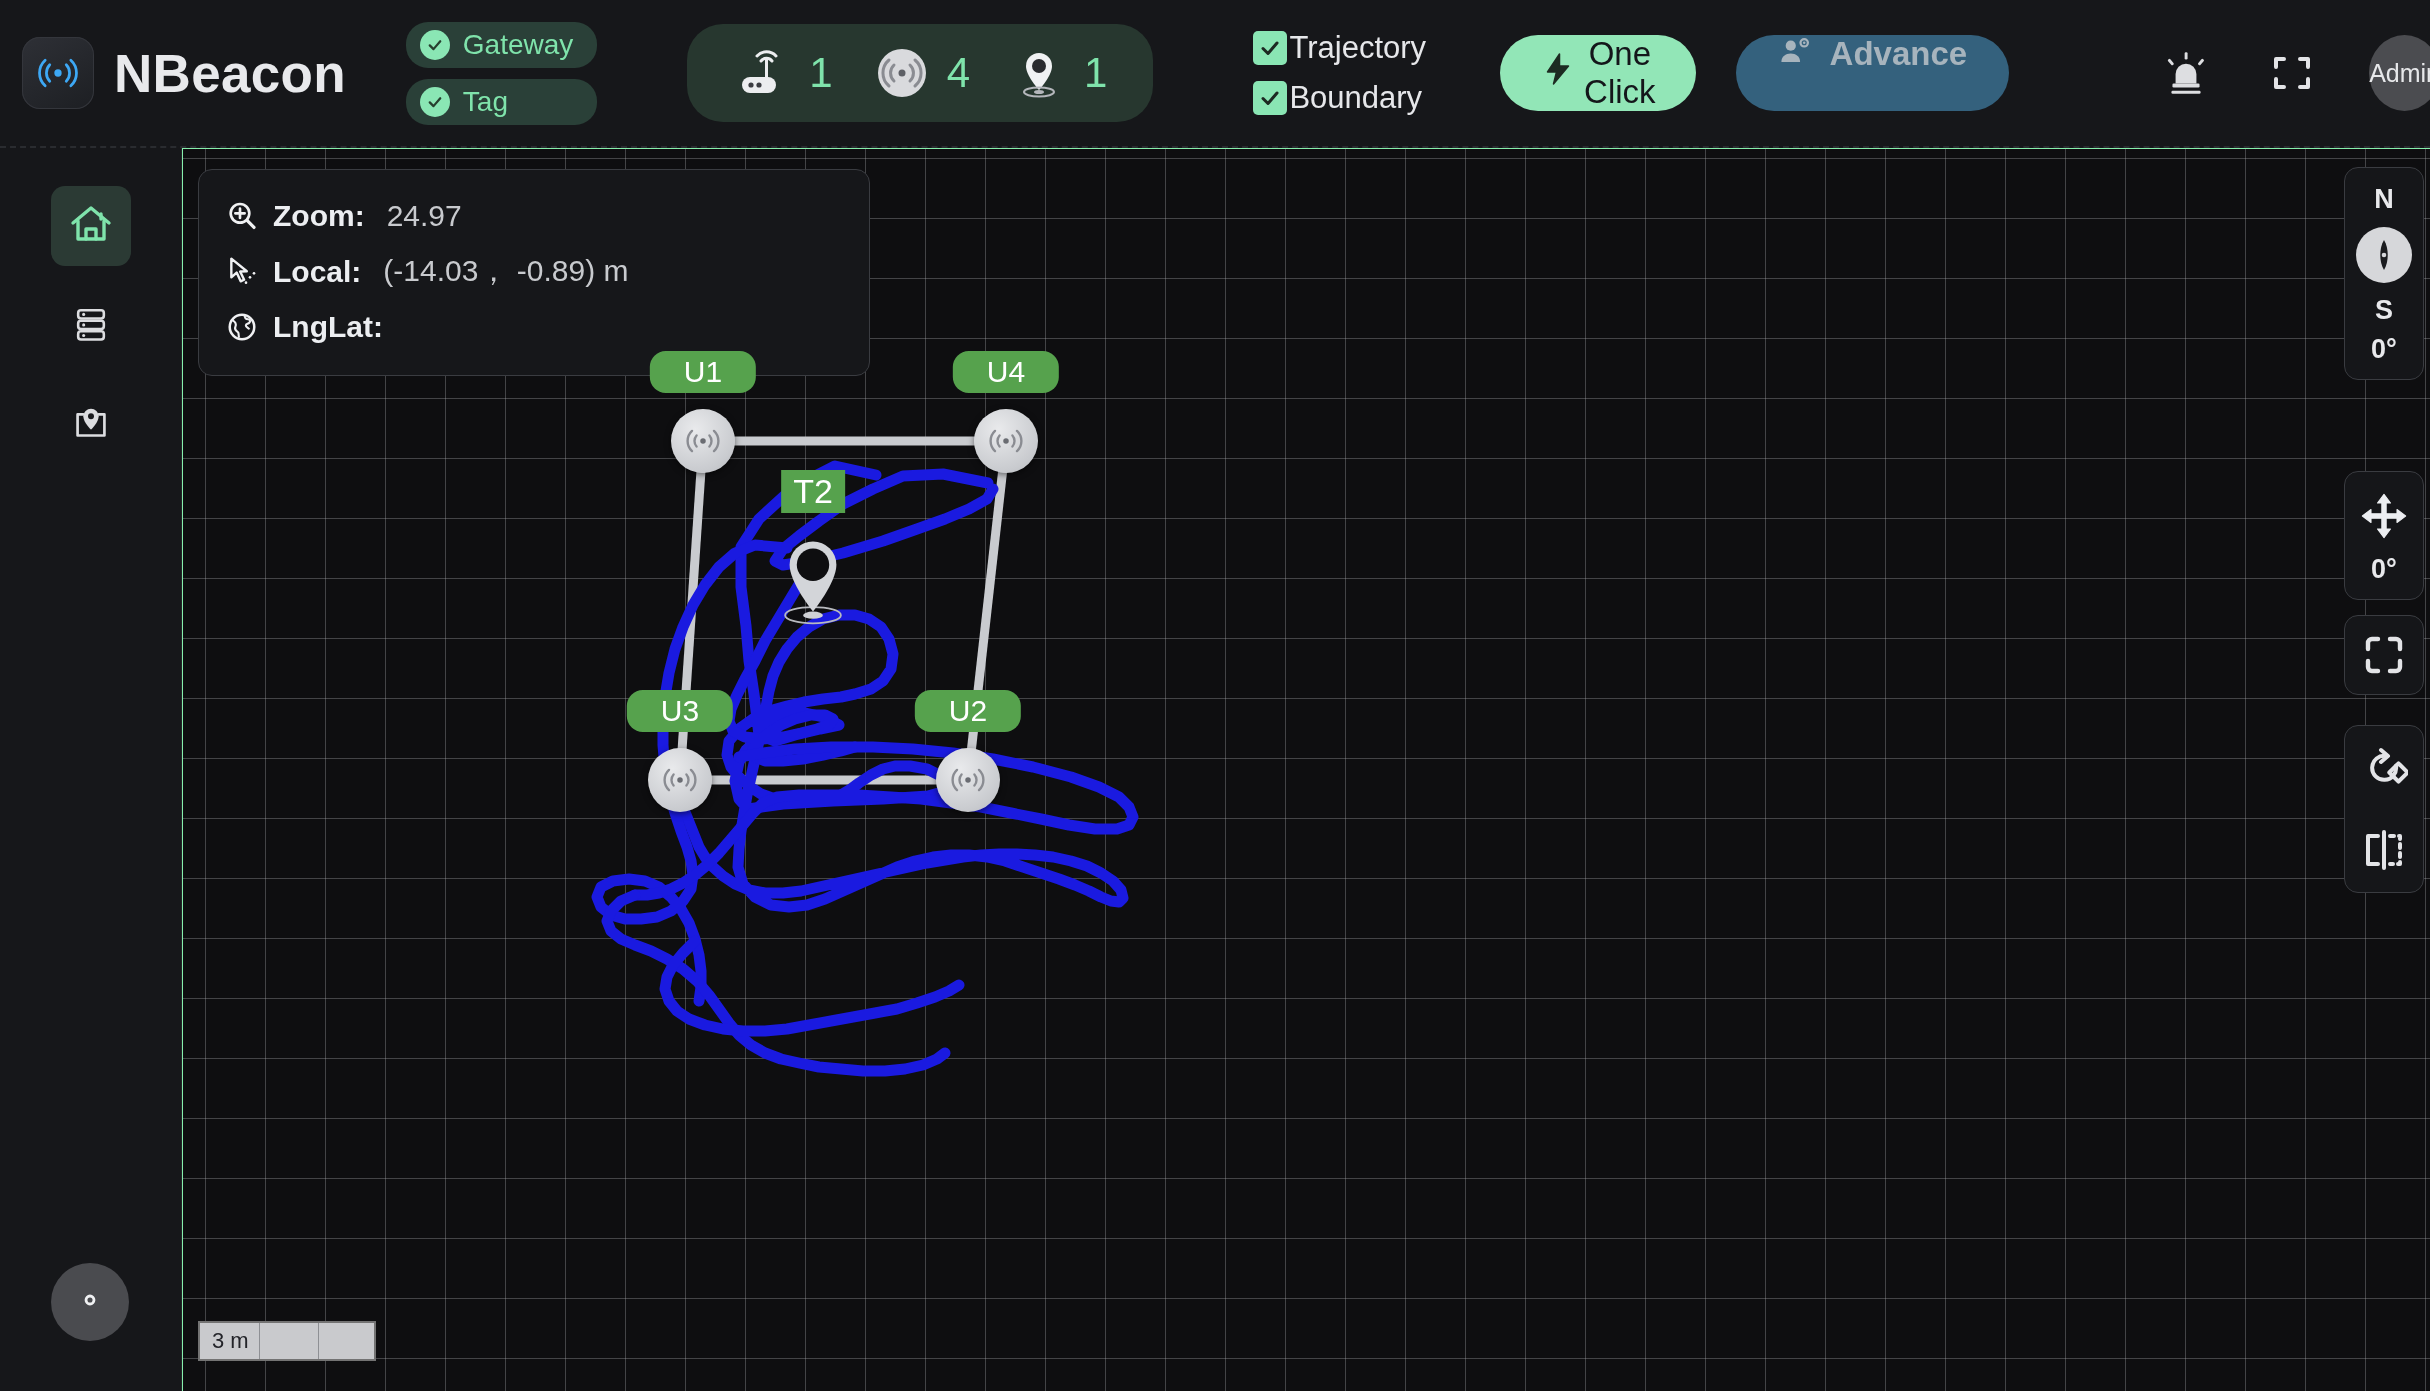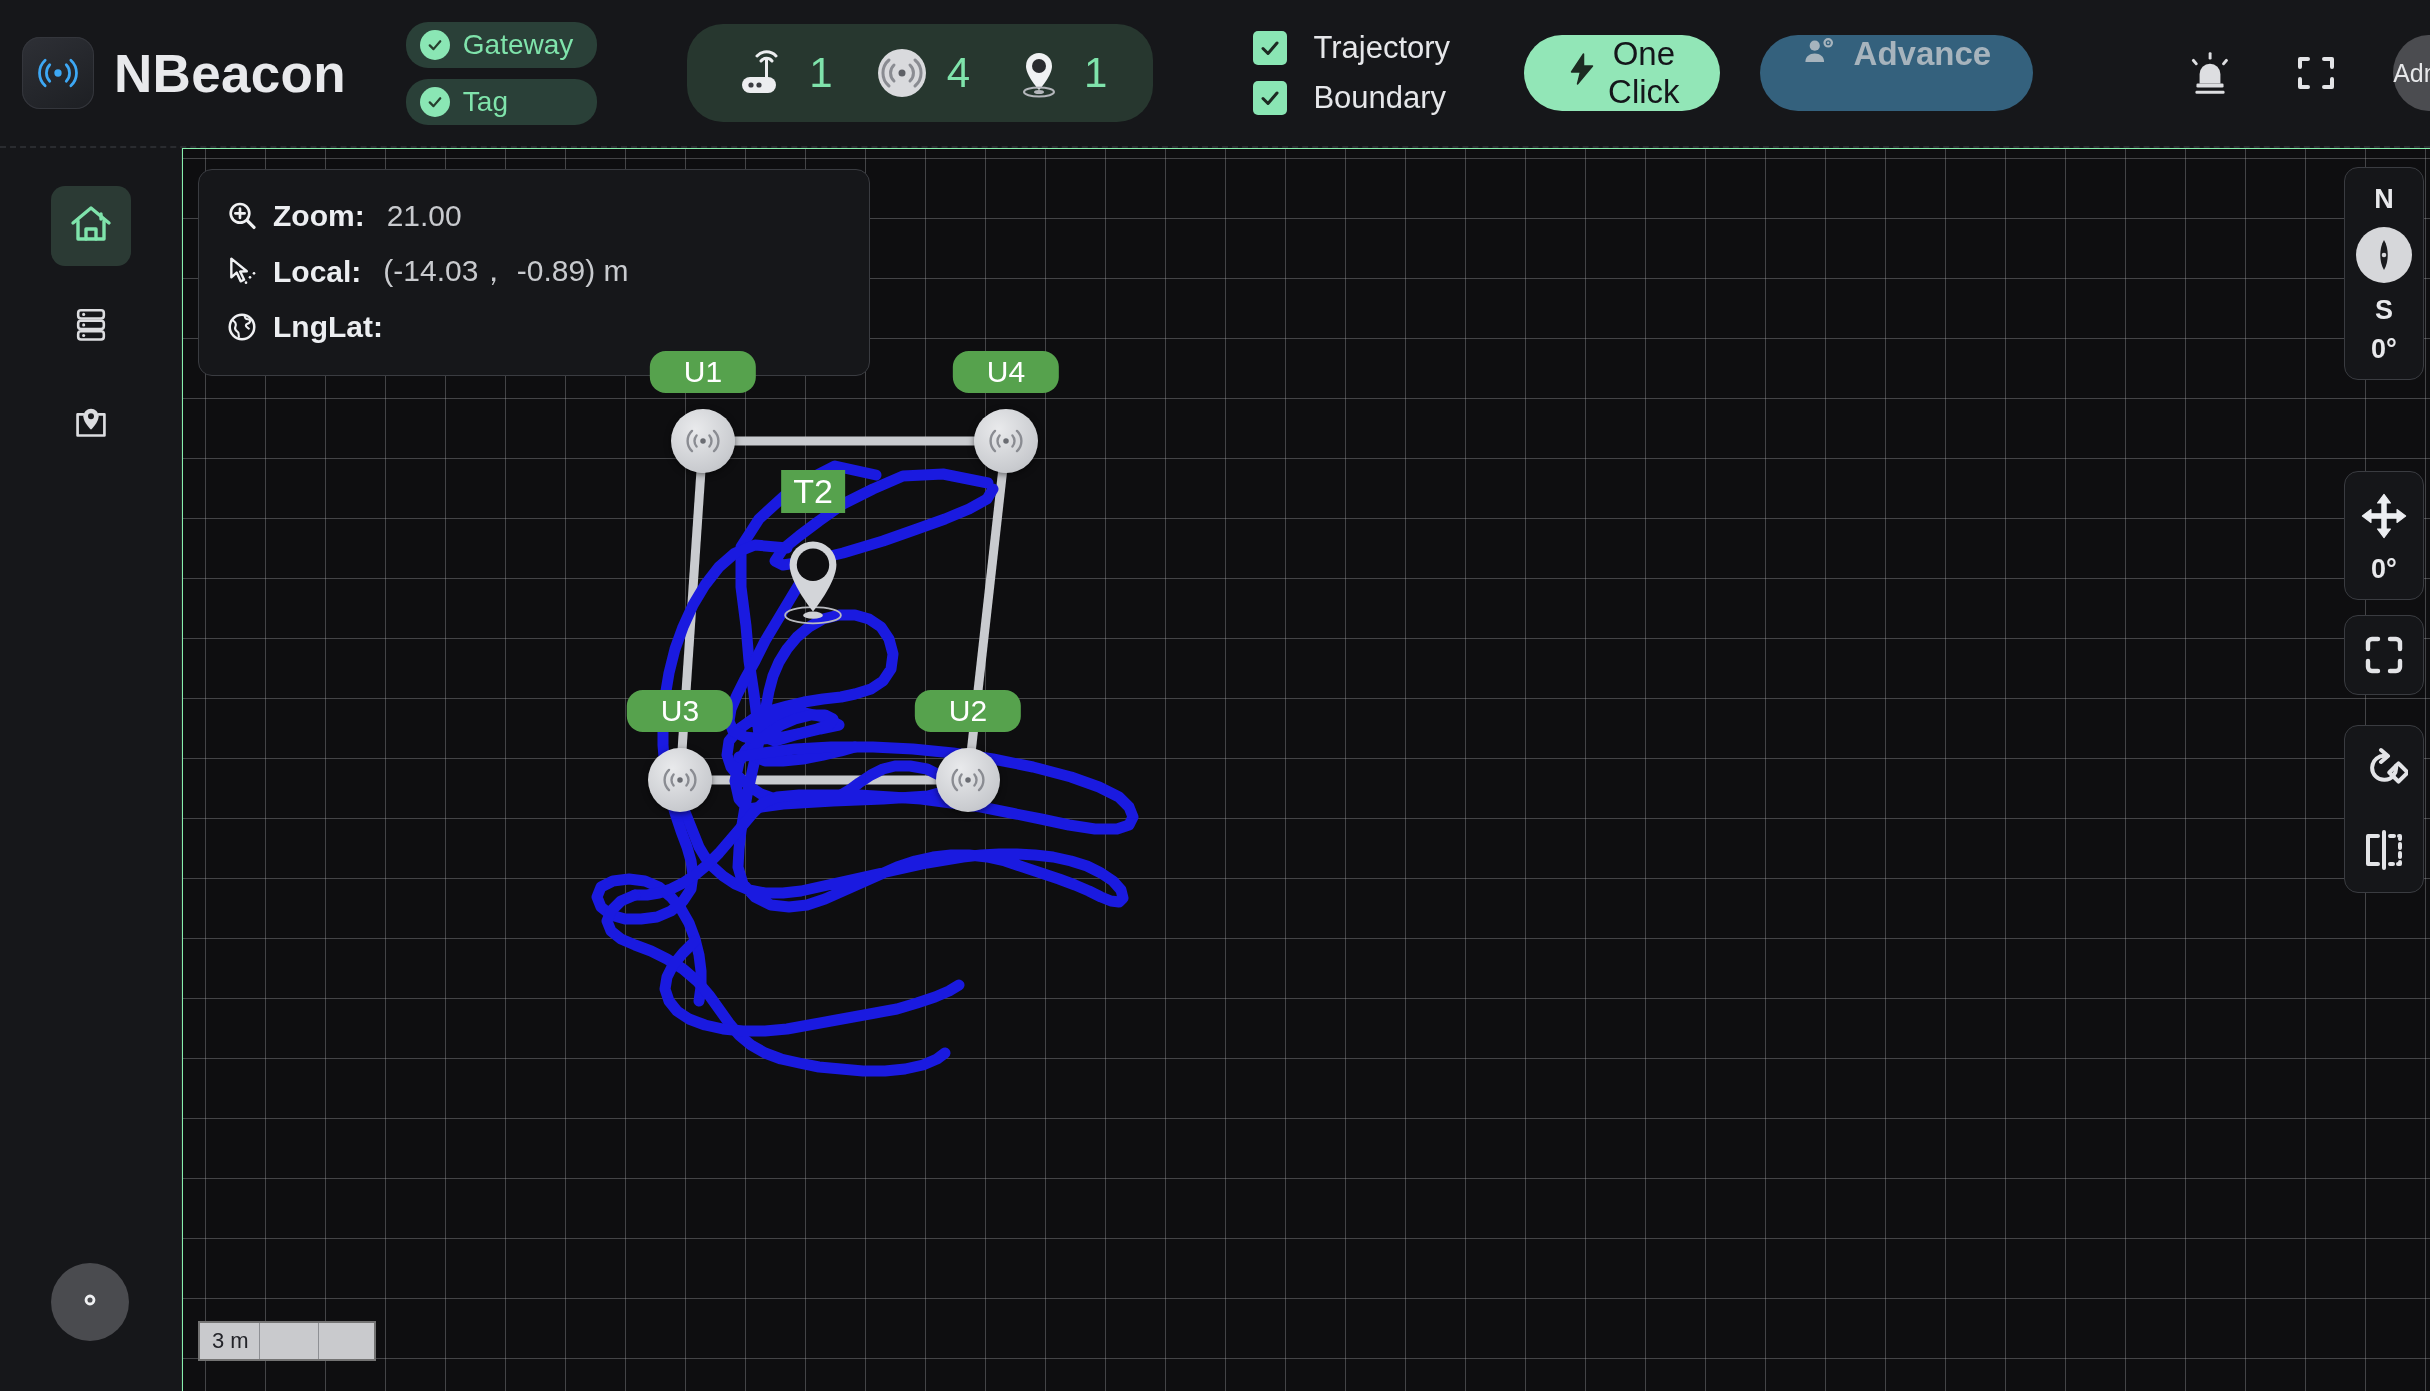--- a/index.html
+++ b/index.html
@@ -49,21 +49,21 @@
     background: #27372f; border-radius: 36px;
     height: 98px; padding: 0 30px; margin-left: 90px;
   }
   .counter-item { display: flex; align-items: center; gap: 14px; padding: 0 16px; }
   .counter-item .ico { width: 62px; height: 62px; display: flex; align-items: center; justify-content: center; }
   .counter-val { font-size: 42px; color: #7fe3ab; font-weight: 500; }
 
   .checkgroup {
     display: flex; flex-direction: column; gap: 14px; margin-left: 100px;
   }
-  .checkrow { display: flex; align-items: center; gap: 26px; }
+  .checkrow { display: flex; align-items: center; gap: 2px; }
   .cbox {
     width: 34px; height: 34px; border-radius: 5px; background: #8ae6b4;
     display: flex; align-items: center; justify-content: center;
   }
   .cbox svg { width: 24px; height: 24px; }
   .checkrow span.lbl { font-size: 31px; color: #e6e7ea; }
 
   .btn-oneclick {
     margin-left: 74px;
     display: flex; align-items: center; gap: 8px;
@@ -430,21 +430,21 @@
     <div class="info-panel">
       <div class="info-row">
         <span class="info-ico">
           <svg viewBox="0 0 24 24" width="32" height="32">
             <circle cx="10.5" cy="10" r="7" fill="none" stroke="#f0f1f3" stroke-width="2"></circle>
             <path d="M10.5 6.5 v7 M7 10 h7" stroke="#f0f1f3" stroke-width="2" stroke-linecap="round"></path>
             <path d="M15.8 15.3 L21 20.6" stroke="#f0f1f3" stroke-width="2.4" stroke-linecap="round"></path>
           </svg>
         </span>
         <span class="info-key">Zoom:</span>
-        <span class="info-val">21.00</span>
+        <span class="info-val">24.97</span>
       </div>
       <div class="info-row">
         <span class="info-ico">
           <svg viewBox="0 0 24 24" width="32" height="32">
             <path d="M4 2 L4 16 L8 12.4 L11 19 L13.6 17.8 L10.6 11.6 L15.6 11.4 Z" fill="none" stroke="#f0f1f3" stroke-width="1.8" stroke-linejoin="round"></path>
             <circle cx="18" cy="16" r="1" fill="#f0f1f3"></circle>
             <circle cx="21" cy="13" r="1" fill="#f0f1f3"></circle>
             <circle cx="15" cy="20" r="1" fill="#f0f1f3"></circle>
           </svg>
         </span>

